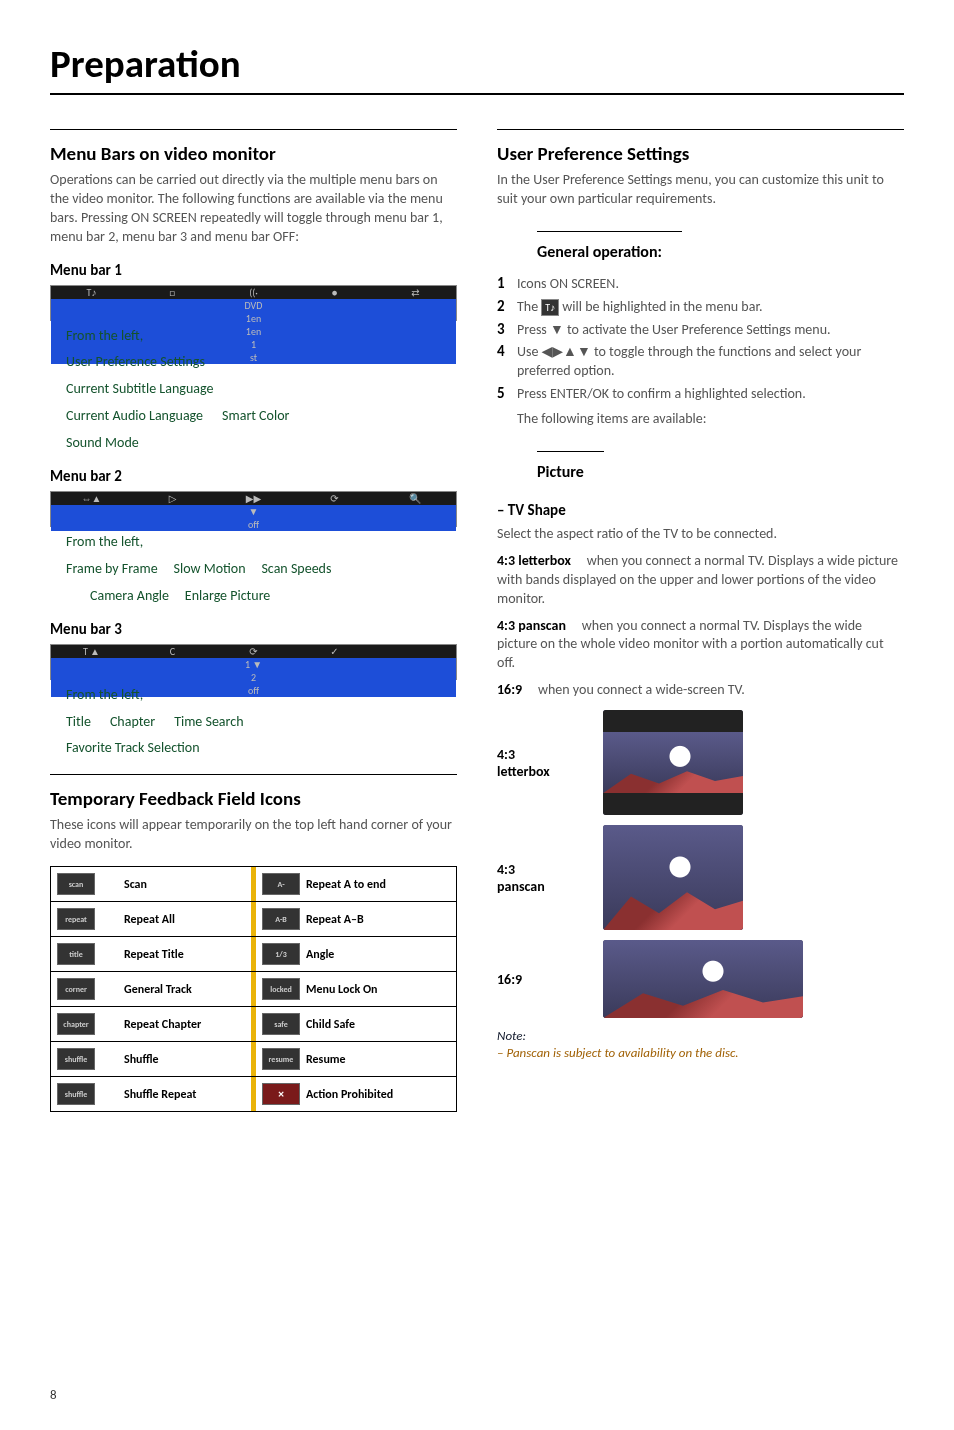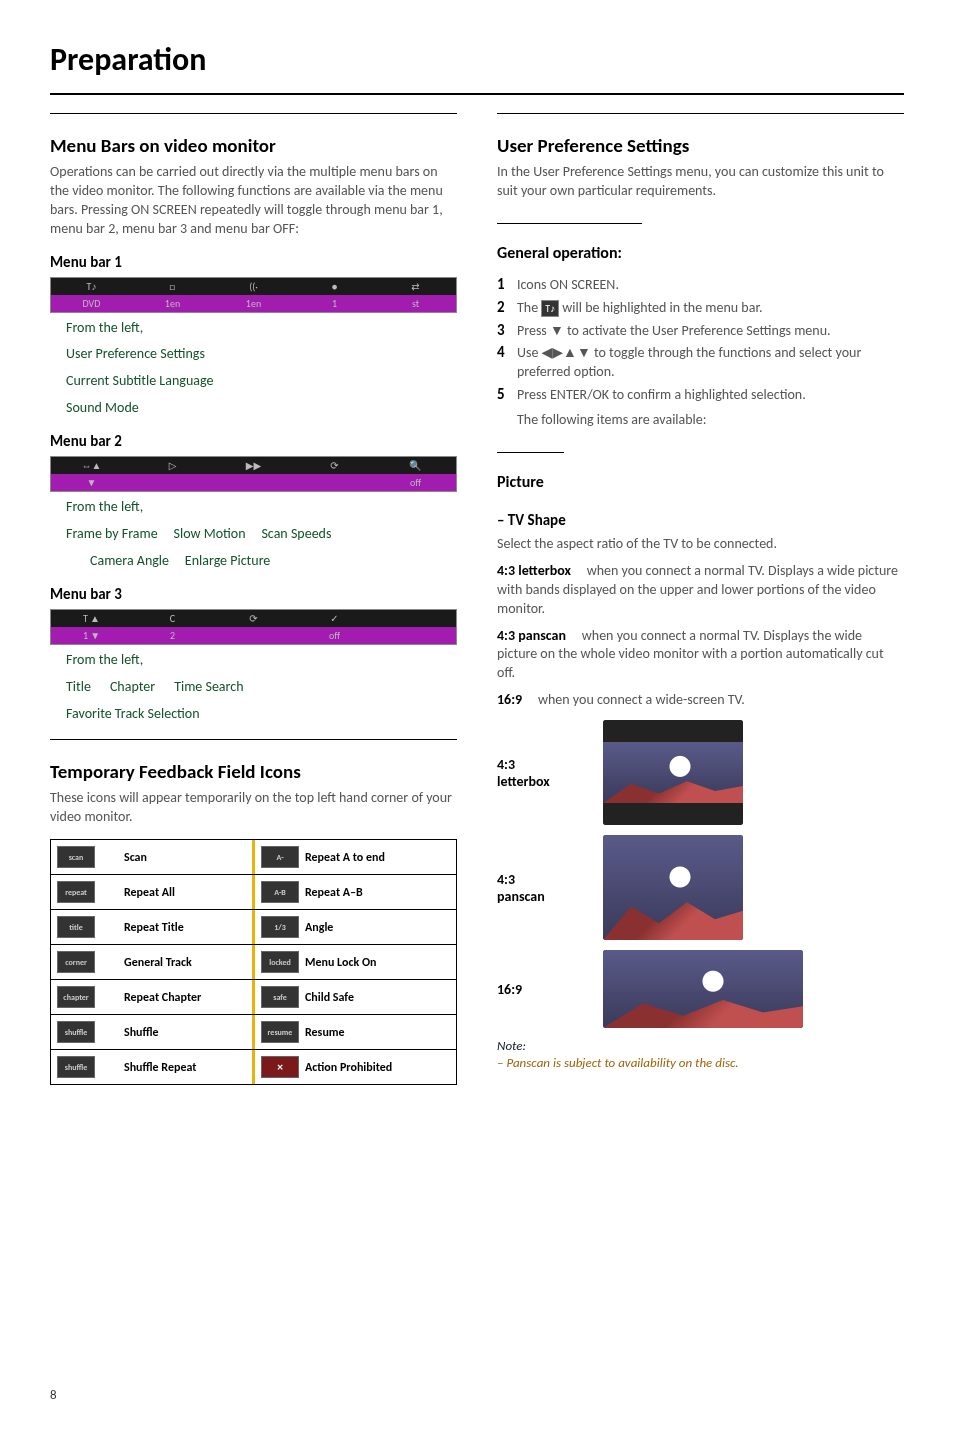--- a/index.html
+++ b/index.html
@@ -6,50 +6,51 @@
   body {
     font-family: "Gill Sans", "Gill Sans MT", Calibri, sans-serif;
     width: 954px;
     height: 1430px;
     background: #fff;
     color: #000;
     position: relative;
     padding: 40px 50px 30px 50px;
   }
   h1.page-title {
-    font-size: 32px;
-    font-weight: bold;
-    margin-bottom: 18px;
+    font-size: 39px;
+    font-weight: bold;
+    margin-bottom: 34px;
     border-bottom: 2px solid #000;
-    padding-bottom: 14px;
+    padding-bottom: 6px;
   }
   .columns {
     display: flex;
     gap: 40px;
   }
   .col {
     flex: 1;
     min-width: 0;
   }
   h2.section {
     font-size: 19px;
     font-weight: bold;
     border-top: 1.5px solid #000;
-    padding-top: 20px;
+    padding-top: 12px;
     margin-bottom: 6px;
   }
   h3.sub {
     font-size: 16px;
     font-weight: bold;
     border-top: 1.5px solid #000;
-    padding-top: 19px;
+    padding-top: 10px;
     margin-top: 14px;
     margin-bottom: 6px;
     display: inline-block;
     padding-right: 20px;
+    margin-left: 40px;
   }
   h3.sub-nobar {
     font-size: 15px;
     font-weight: bold;
     margin-top: 14px;
     margin-bottom: 6px;
   }
   p { font-size: 14px; color: #555; line-height: 1.35; margin-bottom: 8px; }
   p.light { color: #14532d; margin-left: 16px; }
   .menubar-img {
@@ -62,21 +63,21 @@
     margin: 6px 0;
   }
   .menubar-row {
     flex: 1;
     display: flex;
     align-items: center;
     color: #ddd;
     font-size: 10px;
   }
   .menubar-row.top { background: #1a1a1a; }
-  .menubar-row.bot { background: #a21caf; }
+  .menubar-row.bot { background: #1d4ed8; flex-direction: column; }
   .menubar-cell { flex: 1; text-align: center; color:#bbb; }
 
   ol.steps { list-style: none; margin: 6px 0; }
   ol.steps li {
     display: flex;
     align-items: baseline;
     margin-bottom: 2px;
     font-size: 14px;
     color: #555;
     line-height: 1.35;
@@ -113,21 +114,21 @@
   .feedback-table .frow:last-child { border-bottom: none; }
   .feedback-table .fcell {
     flex: 1;
     display: flex;
     align-items: center;
     padding: 6px 6px;
     gap: 6px;
     font-size: 12px;
     font-weight: bold;
   }
-  .feedback-table .fcell:first-child { border-right: 3px solid #eab308; gap: 29px; }
+  .feedback-table .fcell:first-child { border-right: 5px solid #eab308; gap: 29px; }
   .ficon {
     width: 38px;
     height: 22px;
     background: #333;
     color: #ccc;
     font-size: 8px;
     display: flex;
     align-items: center;
     justify-content: center;
     border: 1px solid #666;
@@ -211,20 +212,24 @@
         <div class="menubar-cell">DVD</div>
         <div class="menubar-cell">1en</div>
         <div class="menubar-cell">1en</div>
         <div class="menubar-cell">1</div>
         <div class="menubar-cell">st</div>
       </div>
     </div>
     <p class="light">From the left,</p>
     <p class="light">User Preference Settings</p>
     <p class="light">Current Subtitle Language</p>
+    <p class="light">
+      <span>Current Audio Language</span>&nbsp;&nbsp;&nbsp;&nbsp;&nbsp;
+      <span>Smart Color</span>
+    </p>
     <p class="light">Sound Mode</p>
 
     <h3 class="sub-nobar">Menu bar 2</h3>
     <div class="menubar-img">
       <div class="menubar-row top">
         <div class="menubar-cell">⇔▲</div>
         <div class="menubar-cell">▷</div>
         <div class="menubar-cell">▶▶</div>
         <div class="menubar-cell">⟳</div>
         <div class="menubar-cell">🔍</div>

